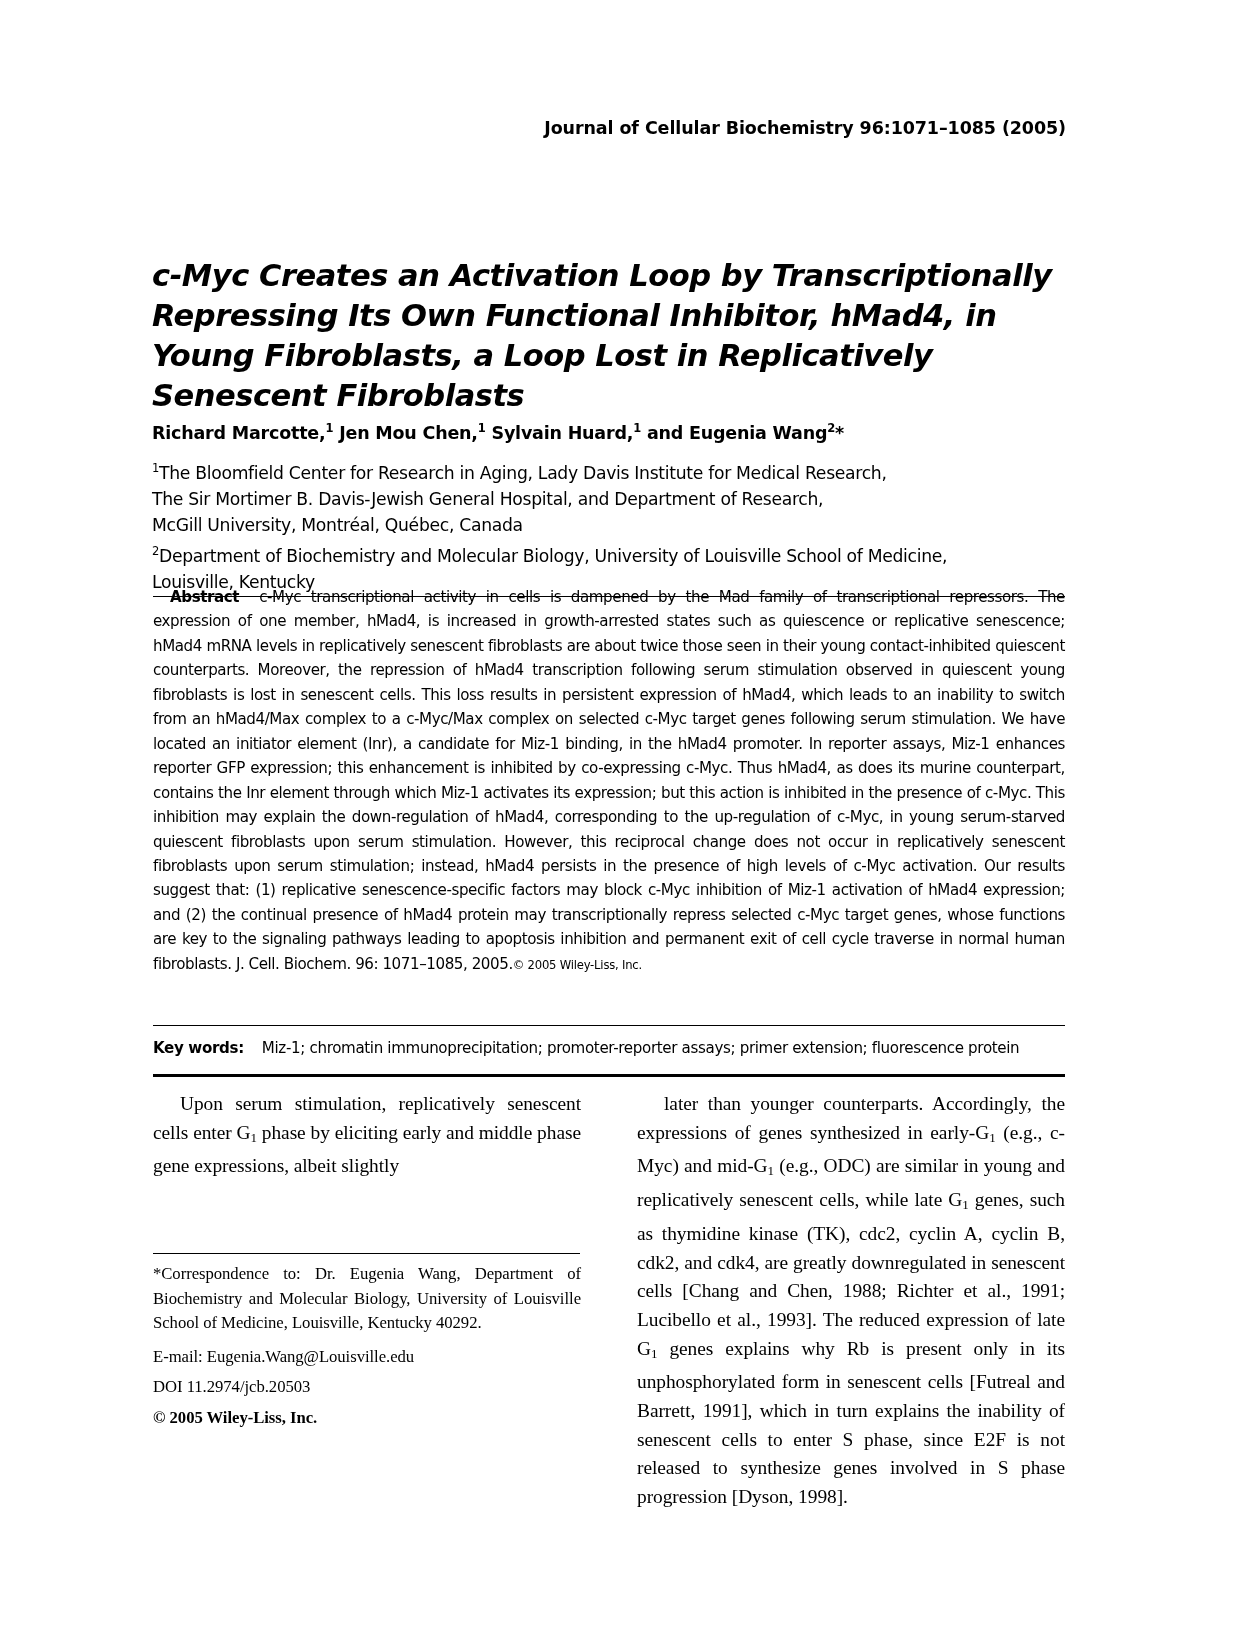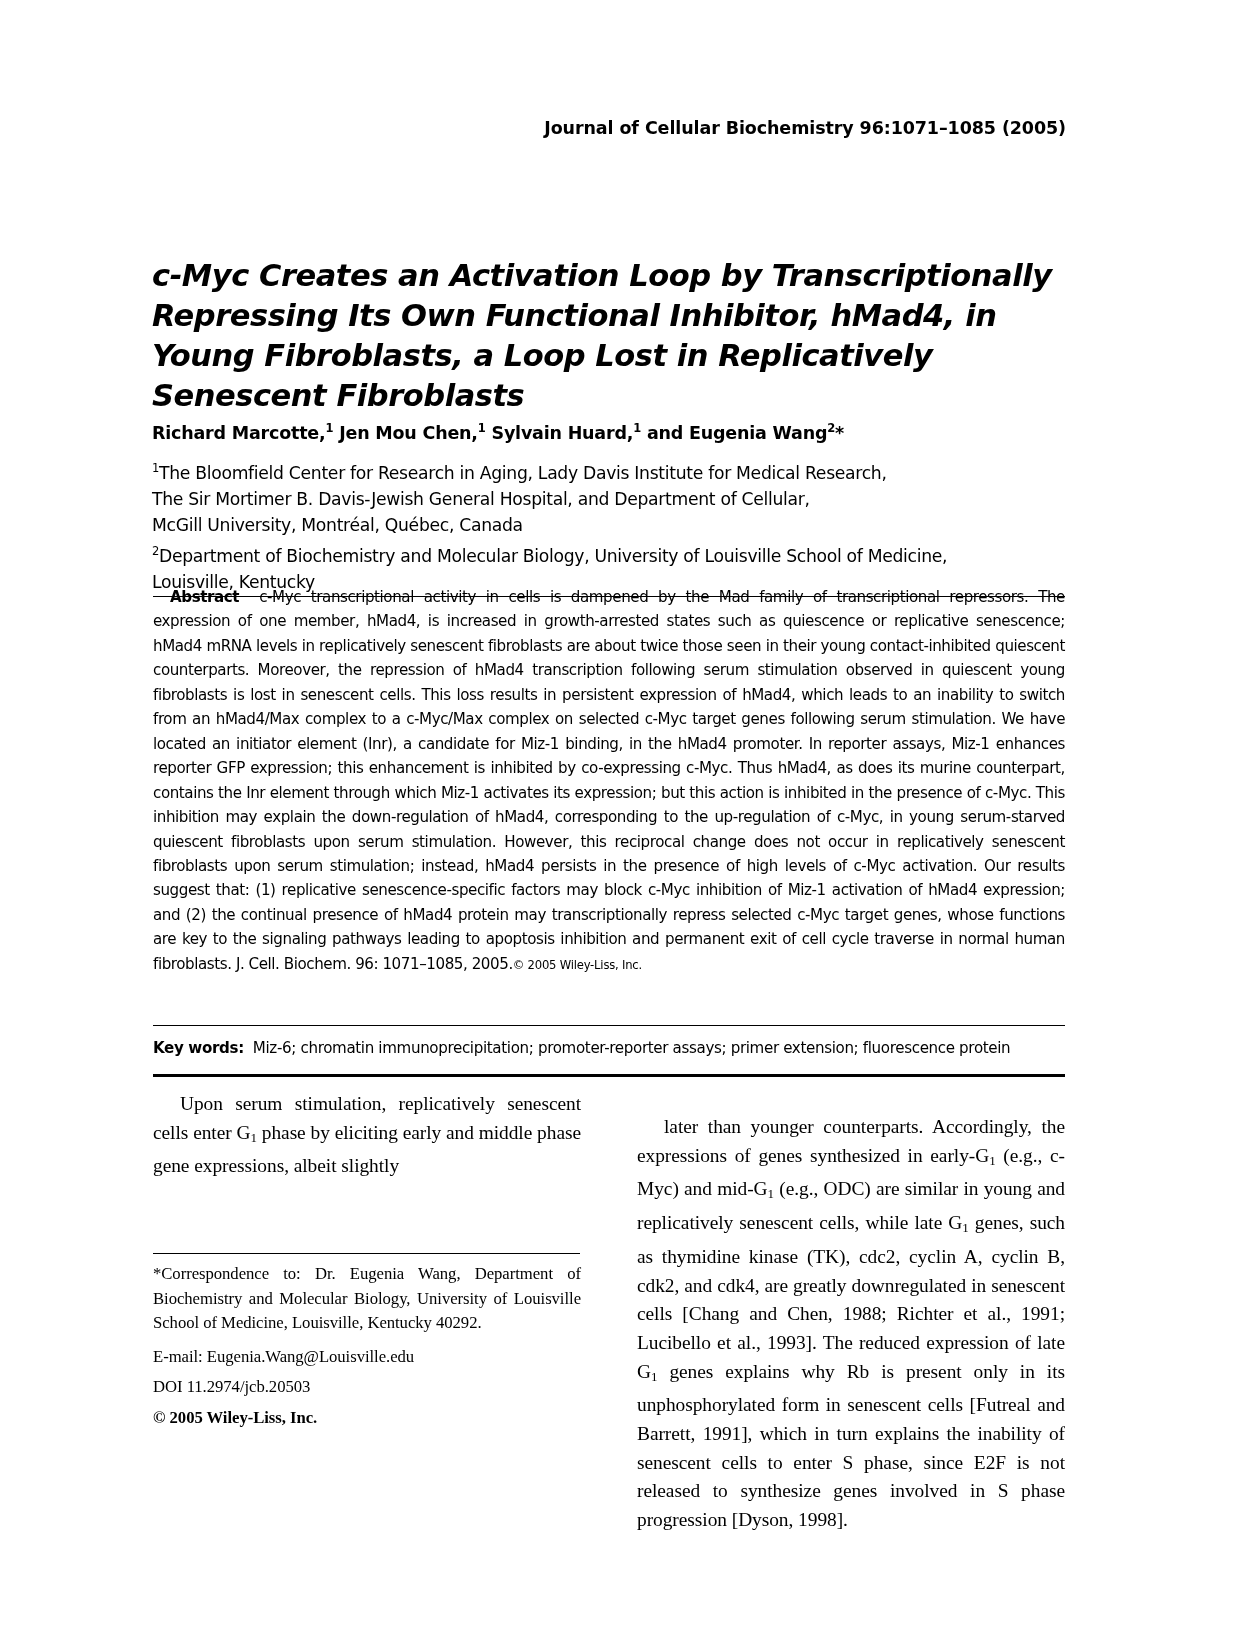--- a/index.html
+++ b/index.html
@@ -110,33 +110,33 @@
   
   .keywords {
     position: absolute;
     left: 153px;
     top: 1039px;
     width: 912px;
     font-family: "DejaVu Sans", sans-serif;
     font-size: 15.1px;
     letter-spacing: -0.35px;
   }
-  .keywords .lbl { font-weight: bold; margin-right: 9px; }
+  .keywords .lbl { font-weight: bold; margin-right: 18px; }
 
   
   .col {
     position: absolute;
     width: 428px;
     font-size: 19.4px;
     line-height: 28.6px;
     text-align: justify;
     letter-spacing: -0.05px;
   }
   .col-left  { left: 153px;  top: 1090px; }
-  .col-right { left: 637px;  top: 1090px; margin-top: 23px; }
+  .col-right { left: 637px;  top: 1090px; }
   .col p { margin: 0; text-indent: 27px; }
   .col sub { font-size: 13px; vertical-align: -0.25em; }
 
   
   .footnote {
     position: absolute;
     left: 153px;
     top: 1262px;
     width: 428px;
     font-size: 16.7px;
@@ -155,37 +155,37 @@
 <div class="page">
 
   <div class="running-head">Journal of Cellular Biochemistry 96:1071–1085 (2005)</div>
 
   <h1 class="title">c-Myc Creates an Activation Loop by Transcriptionally Repressing Its Own Functional Inhibitor, hMad4, in Young Fibroblasts, a Loop Lost in Replicatively Senescent Fibroblasts</h1>
 
   <div class="authors">Richard Marcotte,<sup>1</sup> Jen Mou Chen,<sup>1</sup> Sylvain Huard,<sup>1</sup> and Eugenia Wang<sup>2</sup>*</div>
 
   <div class="affiliations">
     <div class="aff-line"><sup>1</sup>The Bloomfield Center for Research in Aging, Lady Davis Institute for Medical Research,</div>
-    <div class="aff-line">The Sir Mortimer B. Davis-Jewish General Hospital, and Department of Cellular,</div>
+    <div class="aff-line">The Sir Mortimer B. Davis-Jewish General Hospital, and Department of Research,</div>
     <div class="aff-line">McGill University, Montréal, Québec, Canada</div>
     <div class="aff-line"><sup>2</sup>Department of Biochemistry and Molecular Biology, University of Louisville School of Medicine,</div>
     <div class="aff-line">Louisville, Kentucky</div>
   </div>
 
   <div class="rule rule-abs-top"></div>
   <div class="rule rule-key-top"></div>
   <div class="rule rule-body-top"></div>
   <div class="rule rule-footnote"></div>
 
   <div class="abstract">
     <span class="indent"></span><span class="lbl">Abstract</span><span>c-Myc transcriptional activity in cells is dampened by the Mad family of transcriptional repressors. The expression of one member, hMad4, is increased in growth-arrested states such as quiescence or replicative senescence; hMad4 mRNA levels in replicatively senescent fibroblasts are about twice those seen in their young contact-inhibited quiescent counterparts. Moreover, the repression of hMad4 transcription following serum stimulation observed in quiescent young fibroblasts is lost in senescent cells. This loss results in persistent expression of hMad4, which leads to an inability to switch from an hMad4/Max complex to a c-Myc/Max complex on selected c-Myc target genes following serum stimulation. We have located an initiator element (Inr), a candidate for Miz-1 binding, in the hMad4 promoter. In reporter assays, Miz-1 enhances reporter GFP expression; this enhancement is inhibited by co-expressing c-Myc. Thus hMad4, as does its murine counterpart, contains the Inr element through which Miz-1 activates its expression; but this action is inhibited in the presence of c-Myc. This inhibition may explain the down-regulation of hMad4, corresponding to the up-regulation of c-Myc, in young serum-starved quiescent fibroblasts upon serum stimulation. However, this reciprocal change does not occur in replicatively senescent fibroblasts upon serum stimulation; instead, hMad4 persists in the presence of high levels of c-Myc activation. Our results suggest that: (1) replicative senescence-specific factors may block c-Myc inhibition of Miz-1 activation of hMad4 expression; and (2) the continual presence of hMad4 protein may transcriptionally repress selected c-Myc target genes, whose functions are key to the signaling pathways leading to apoptosis inhibition and permanent exit of cell cycle traverse in normal human fibroblasts. J. Cell. Biochem. 96: 1071–1085, 2005.</span><span class="copyline">© 2005 Wiley-Liss, Inc.</span>
   </div>
 
   <div class="keywords">
-    <span class="lbl">Key words:</span><span>Miz-6; chromatin immunoprecipitation; promoter-reporter assays; primer extension; fluorescence protein</span>
+    <span class="lbl">Key words:</span><span>Miz-1; chromatin immunoprecipitation; promoter-reporter assays; primer extension; fluorescence protein</span>
   </div>
 
   <div class="col col-left">
     <p>Upon serum stimulation, replicatively senescent cells enter G<sub>1</sub> phase by eliciting early and middle phase gene expressions, albeit slightly</p>
   </div>
 
   <div class="col col-right">
     <p>later than younger counterparts. Accordingly, the expressions of genes synthesized in early-G<sub>1</sub> (e.g., c-Myc) and mid-G<sub>1</sub> (e.g., ODC) are similar in young and replicatively senescent cells, while late G<sub>1</sub> genes, such as thymidine kinase (TK), cdc2, cyclin A, cyclin B, cdk2, and cdk4, are greatly downregulated in senescent cells [Chang and Chen, 1988; Richter et al., 1991; Lucibello et al., 1993]. The reduced expression of late G<sub>1</sub> genes explains why Rb is present only in its unphosphorylated form in senescent cells [Futreal and Barrett, 1991], which in turn explains the inability of senescent cells to enter S phase, since E2F is not released to synthesize genes involved in S phase progression [Dyson, 1998].</p>
   </div>
 

